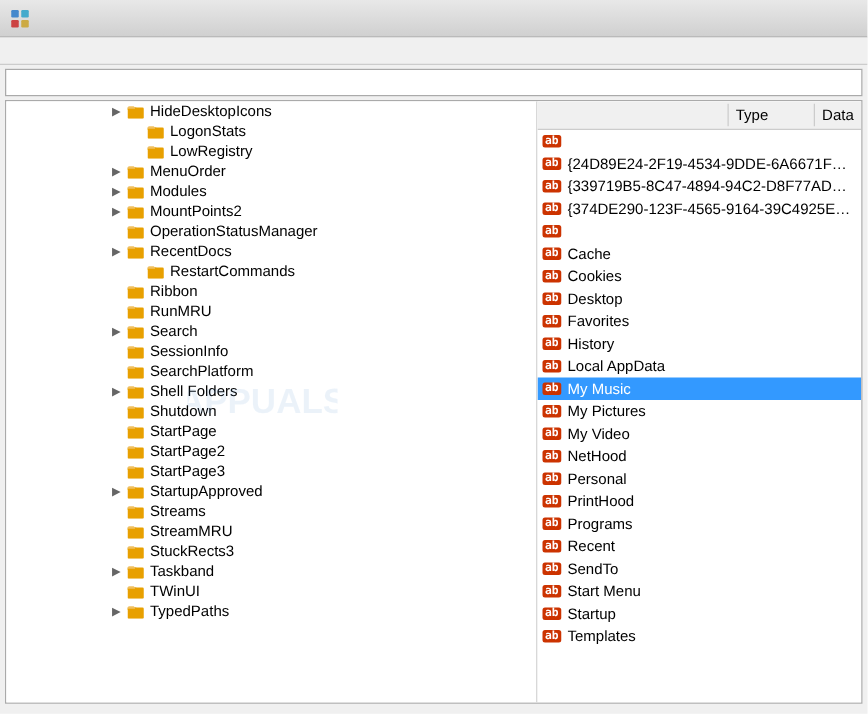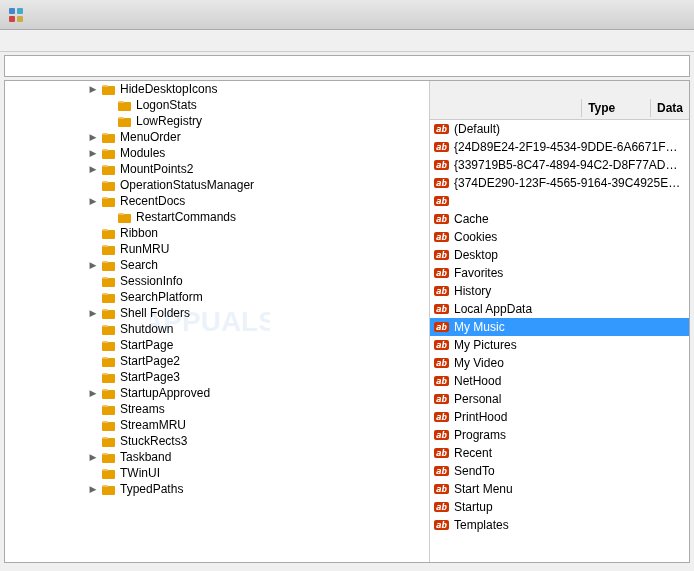--- a/index.html
+++ b/index.html
@@ -136,26 +136,25 @@
       display: flex;
       background: #f0f0f0;
       border-bottom: 1px solid #ccc;
       padding: 2px 0;
       position: sticky;
       top: 0;
       z-index: 1;
     }
     .col-header {
       font-size: 12px;
-      font-weight: bold;
+      font-weight: normal;
       padding: 2px 6px;
       border-right: 1px solid #ccc;
       cursor: pointer;
       user-select: none;
-      margin-top: 16px;
     }
     .col-header:last-child { border-right: none; }
 
     .details-row {
       display: flex;
       align-items: center;
       padding: 1px 4px;
       cursor: pointer;
       min-height: 18px;
     }
@@ -170,21 +169,20 @@
       align-items: center;
     }
     .reg-icon-ab {
       background: #cc3300;
       color: #fff;
       font-size: 9px;
       font-weight: bold;
       padding: 0 2px;
       border-radius: 2px;
       font-family: monospace;
-      font-style: italic;
     }
     .reg-name {
       font-size: 12px;
       flex: 1;
       overflow: hidden;
       text-overflow: ellipsis;
       white-space: nowrap;
     }
 
     
@@ -660,21 +658,20 @@
     <div class="details-header">
       <div class="col-header" style="width:180px;"></div>
       <div class="col-header" style="width:80px;">Type</div>
       <div class="col-header" style="flex:1;">Data</div>
     </div>
 
   <div class="details-row">
         <span class="reg-icon">
           <span class="reg-icon-ab">ab</span>
         </span>
-        <span class="reg-name">(Default)</span>
       </div>
       <div class="details-row">
         <span class="reg-icon">
           <span class="reg-icon-ab">ab</span>
         </span>
         <span class="reg-name">{24D89E24-2F19-4534-9DDE-6A6671FBB8F...</span>
       </div>
       <div class="details-row">
         <span class="reg-icon">
           <span class="reg-icon-ab">ab</span>

